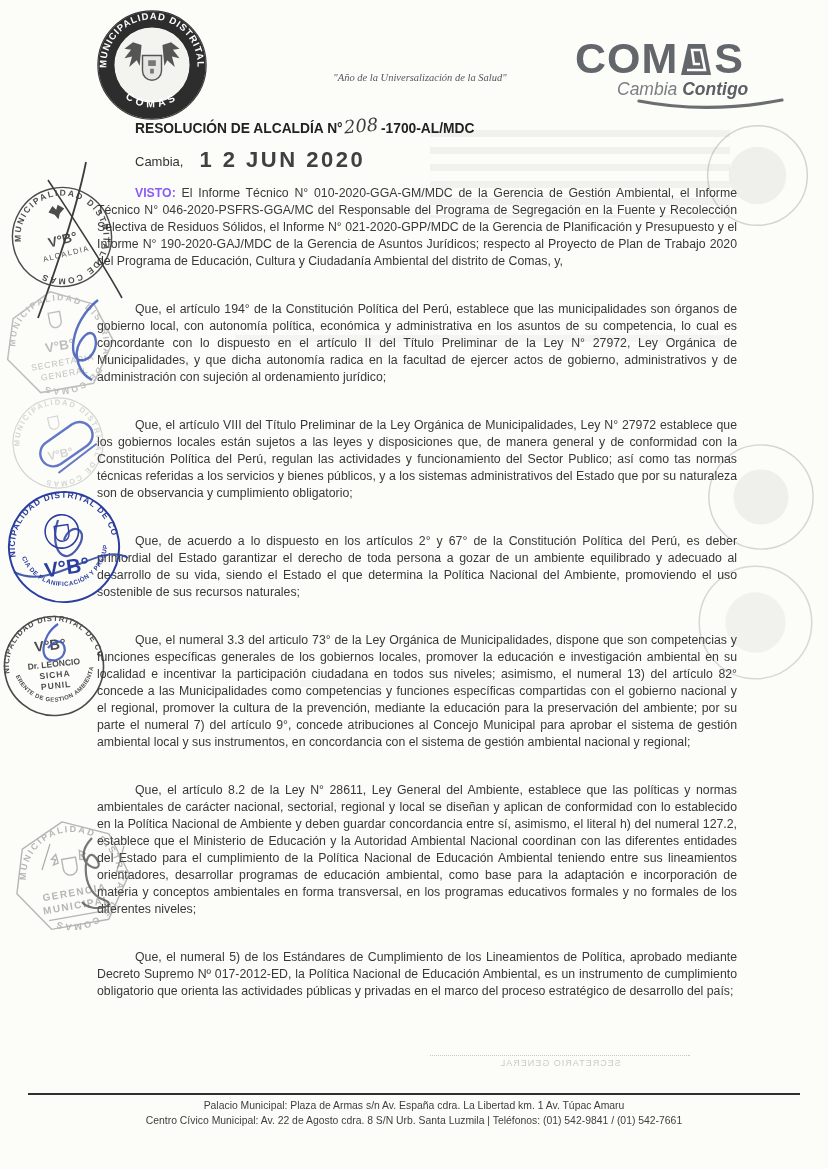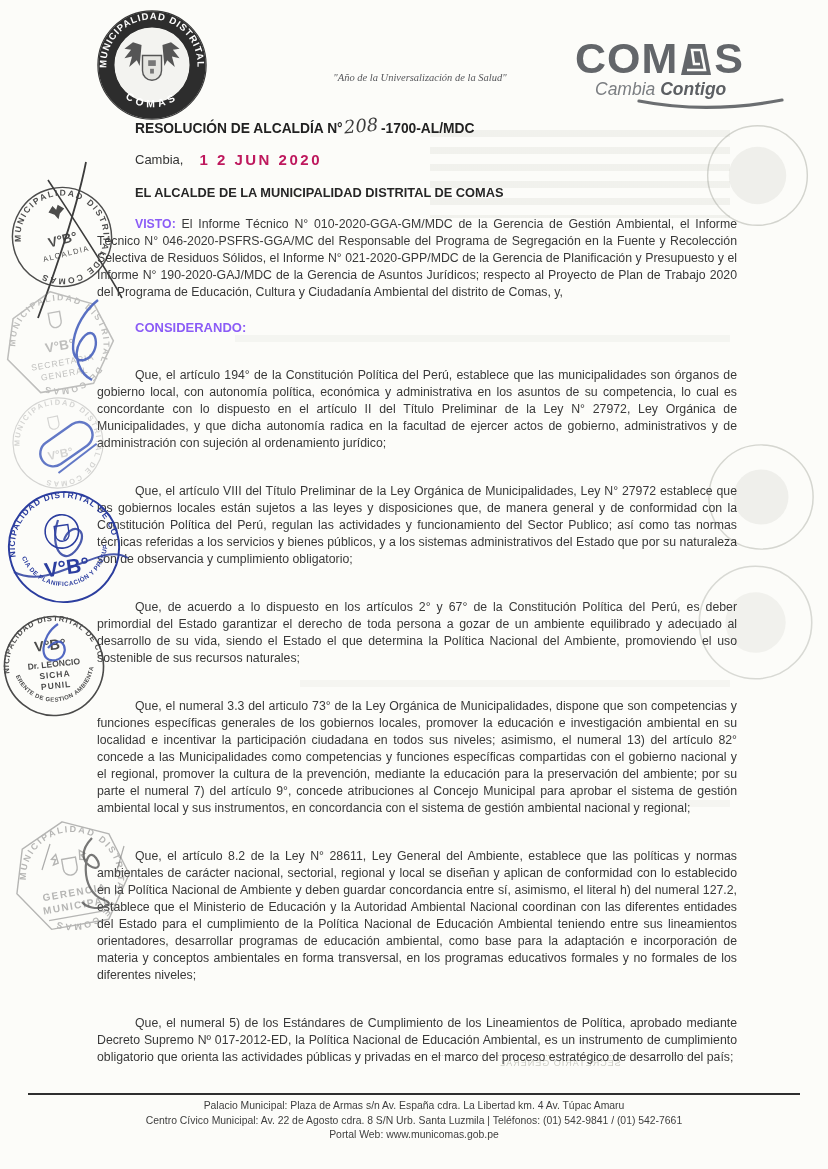--- a/index.html
+++ b/index.html
@@ -10,34 +10,34 @@
   }
   
   .seal{position:absolute; left:93px; top:8px; width:118px; height:114px;}
   .quote{position:absolute; left:300px; top:72px; width:240px; text-align:center;
          font-family:"Liberation Serif", serif; font-style:italic;
          font-size:10.5px; color:#55565a;}
   .logo{position:absolute; left:575px; top:40px; width:220px;}
   .logo-word{display:flex; align-items:flex-end; color:#63666a; font-weight:bold;
              font-size:43px; letter-spacing:1px; line-height:36px;}
   .logo-a{width:34px; height:34px; margin:0 1px;}
-  .tagline{margin:3px 0 0 20px; font-size:17.5px; font-style:italic; color:#7b7e82;}
+  .tagline{margin:3px 0 0 42px; font-size:17.5px; font-style:italic; color:#7b7e82;}
   .tagline b{color:#5c5f63; font-weight:bold;}
   .swoosh{margin:-2px 0 0 60px; display:block;}
 
   
   .content{position:absolute; left:97px; top:118px; width:640px;
            color:#393939; font-size:12.3px; line-height:17px; text-align:justify;}
   .title{margin:0 0 0 38px; font-size:13.8px; font-weight:bold; color:#222; white-space:nowrap;}
   .hand-number{display:inline-block; font-family:"DejaVu Serif", serif; font-style:italic;
                font-weight:normal; font-size:18px; color:#3c3c3c;
                transform:rotate(-5deg) translateY(-1px); margin:0 3px 0 1px;}
   .dateline{margin:13px 0 0 38px; font-size:13px; color:#333;}
-  .date-stamp{display:inline-block; font-weight:bold; font-size:15px; letter-spacing:2.5px;
-              color:#be185d; margin-left:16px; transform:translateY(1px);}
+  .date-stamp{display:inline-block; font-weight:bold; font-size:22px; letter-spacing:2.5px;
+              color:#404040; margin-left:16px; transform:translateY(1px);}
   .addressee{margin:16px 0 0 38px; font-weight:bold; font-size:12.8px; color:#262626;}
   .visto{margin:15px 0 0 0; text-indent:38px;}
   .visto b,.considerando{color:#8b5cf6;}
   .considerando{margin:18px 0 0 38px; font-weight:bold; font-size:13px;}
   .para{margin:31px 0 0 0; text-indent:38px;}
 
   
   .stamp{position:absolute;}
   .sig-overlay{position:absolute; pointer-events:none;}
 
@@ -129,25 +129,23 @@
 
   <div class="content">
     <div class="title">
       <span>RESOLUCIÓN DE ALCALDÍA N°</span><span class="hand-number">208</span><span>-1700-AL/MDC</span>
     </div>
 
     <div class="dateline">
       <span>Cambia,</span><span class="date-stamp">1 2 JUN 2020</span>
     </div>
 
-    <div class="addressee">EL ALCALDE DE LA MUNICIPALIDAD DISTRITAL DE COMAS</div>
 
     <p class="visto"><b>VISTO:</b><span> El Informe Técnico N° 010-2020-GGA-GM/MDC de la Gerencia de Gestión Ambiental, el Informe Técnico N° 046-2020-PSFRS-GGA/MC del Responsable del Programa de Segregación en la Fuente y Recolección Selectiva de Residuos Sólidos, el Informe N° 021-2020-GPP/MDC de la Gerencia de Planificación y Presupuesto y el Informe N° 190-2020-GAJ/MDC de la Gerencia de Asuntos Jurídicos; respecto al Proyecto de Plan de Trabajo 2020 del Programa de Educación, Cultura y Ciudadanía Ambiental del distrito de Comas, y,</span></p>
 
-    <div class="considerando">CONSIDERANDO:</div>
 
     <p class="para">Que, el artículo 194° de la Constitución Política del Perú, establece que las municipalidades son órganos de gobierno local, con autonomía política, económica y administrativa en los asuntos de su competencia, lo cual es concordante con lo dispuesto en el artículo II del Título Preliminar de la Ley N° 27972, Ley Orgánica de Municipalidades, y que dicha autonomía radica en la facultad de ejercer actos de gobierno, administrativos y de administración con sujeción al ordenamiento jurídico;</p>
     <p class="para">Que, el artículo VIII del Título Preliminar de la Ley Orgánica de Municipalidades, Ley N° 27972 establece que los gobiernos locales están sujetos a las leyes y disposiciones que, de manera general y de conformidad con la Constitución Política del Perú, regulan las actividades y funcionamiento del Sector Publico; así como tas normas técnicas referidas a los servicios y bienes públicos, y a los sistemas administrativos del Estado que por su naturaleza son de observancia y cumplimiento obligatorio;</p>
     <p class="para">Que, de acuerdo a lo dispuesto en los artículos 2° y 67° de la Constitución Política del Perú, es deber primordial del Estado garantizar el derecho de toda persona a gozar de un ambiente equilibrado y adecuado al desarrollo de su vida, siendo el Estado el que determina la Política Nacional del Ambiente, promoviendo el uso sostenible de sus recursos naturales;</p>
     <p class="para">Que, el numeral 3.3 del articulo 73° de la Ley Orgánica de Municipalidades, dispone que son competencias y funciones específicas generales de los gobiernos locales, promover la educación e investigación ambiental en su localidad e incentivar la participación ciudadana en todos sus niveles; asimismo, el numeral 13) del artículo 82° concede a las Municipalidades como competencias y funciones específicas compartidas con el gobierno nacional y el regional, promover la cultura de la prevención, mediante la educación para la preservación del ambiente; por su parte el numeral 7) del artículo 9°, concede atribuciones al Concejo Municipal para aprobar el sistema de gestión ambiental local y sus instrumentos, en concordancia con el sistema de gestión ambiental nacional y regional;</p>
     <p class="para">Que, el artículo 8.2 de la Ley N° 28611, Ley General del Ambiente, establece que las políticas y normas ambientales de carácter nacional, sectorial, regional y local se diseñan y aplican de conformidad con lo establecido en la Política Nacional de Ambiente y deben guardar concordancia entre sí, asimismo, el literal h) del numeral 127.2, establece que el Ministerio de Educación y la Autoridad Ambiental Nacional coordinan con las diferentes entidades del Estado para el cumplimiento de la Política Nacional de Educación Ambiental teniendo entre sus lineamientos orientadores, desarrollar programas de educación ambiental, como base para la adaptación e incorporación de materia y conceptos ambientales en forma transversal, en los programas educativos formales y no formales de los diferentes niveles;</p>
     <p class="para">Que, el numeral 5) de los Estándares de Cumplimiento de los Lineamientos de Política, aprobado mediante Decreto Supremo Nº 017-2012-ED, la Política Nacional de Educación Ambiental, es un instrumento de cumplimiento obligatorio que orienta las actividades públicas y privadas en el marco del proceso estratégico de desarrollo del país;</p>
   </div>
 
   <svg class="stamp" style="left:8px;top:183px;transform:rotate(-14deg);opacity:.85;" width="108" height="108" viewBox="0 0 120 120">
@@ -261,18 +259,17 @@
     <text x="60" y="91" text-anchor="middle" font-size="10" letter-spacing="1.5" fill="#707070" font-weight="bold" font-family="Liberation Sans, sans-serif">MUNICIPAL</text>
     <line x1="30" y1="98" x2="90" y2="98" stroke="#707070" stroke-width="1.2"></line>
   </svg>
   <svg class="sig-overlay" style="left:40px;top:830px;" width="90" height="90" viewBox="0 0 90 90">
     <path d="M52,8 C26,35 70,48 56,28 C44,12 38,62 64,70 C80,75 52,84 42,72" fill="none" stroke="#555555" stroke-width="2.2" opacity=".8"></path>
     <path d="M10,14 L2,40 M84,16 L76,44" stroke="#777" stroke-width="1.2" opacity=".6" fill="none"></path>
   </svg>
 
   <div class="footer-rule"></div>
   <div class="footer">
-    <div>Palacio Municipal: Plaza de Armas s/n Av. España cdra. La Libertad km. 4 Av. Túpac Amaru</div>
+    <div>Palacio Municipal: Plaza de Armas s/n Av. España cdra. La Libertad km. 1 Av. Túpac Amaru</div>
     <div>Centro Cívico Municipal: Av. 22 de Agosto cdra. 8  S/N  Urb. Santa Luzmila   |   Teléfonos: (01) 542-9841 / (01) 542-7661</div>
-    <div>Portal Web: www.municomas.gob.pe</div>
   </div>
 
 </div>
 
 </body></html>

